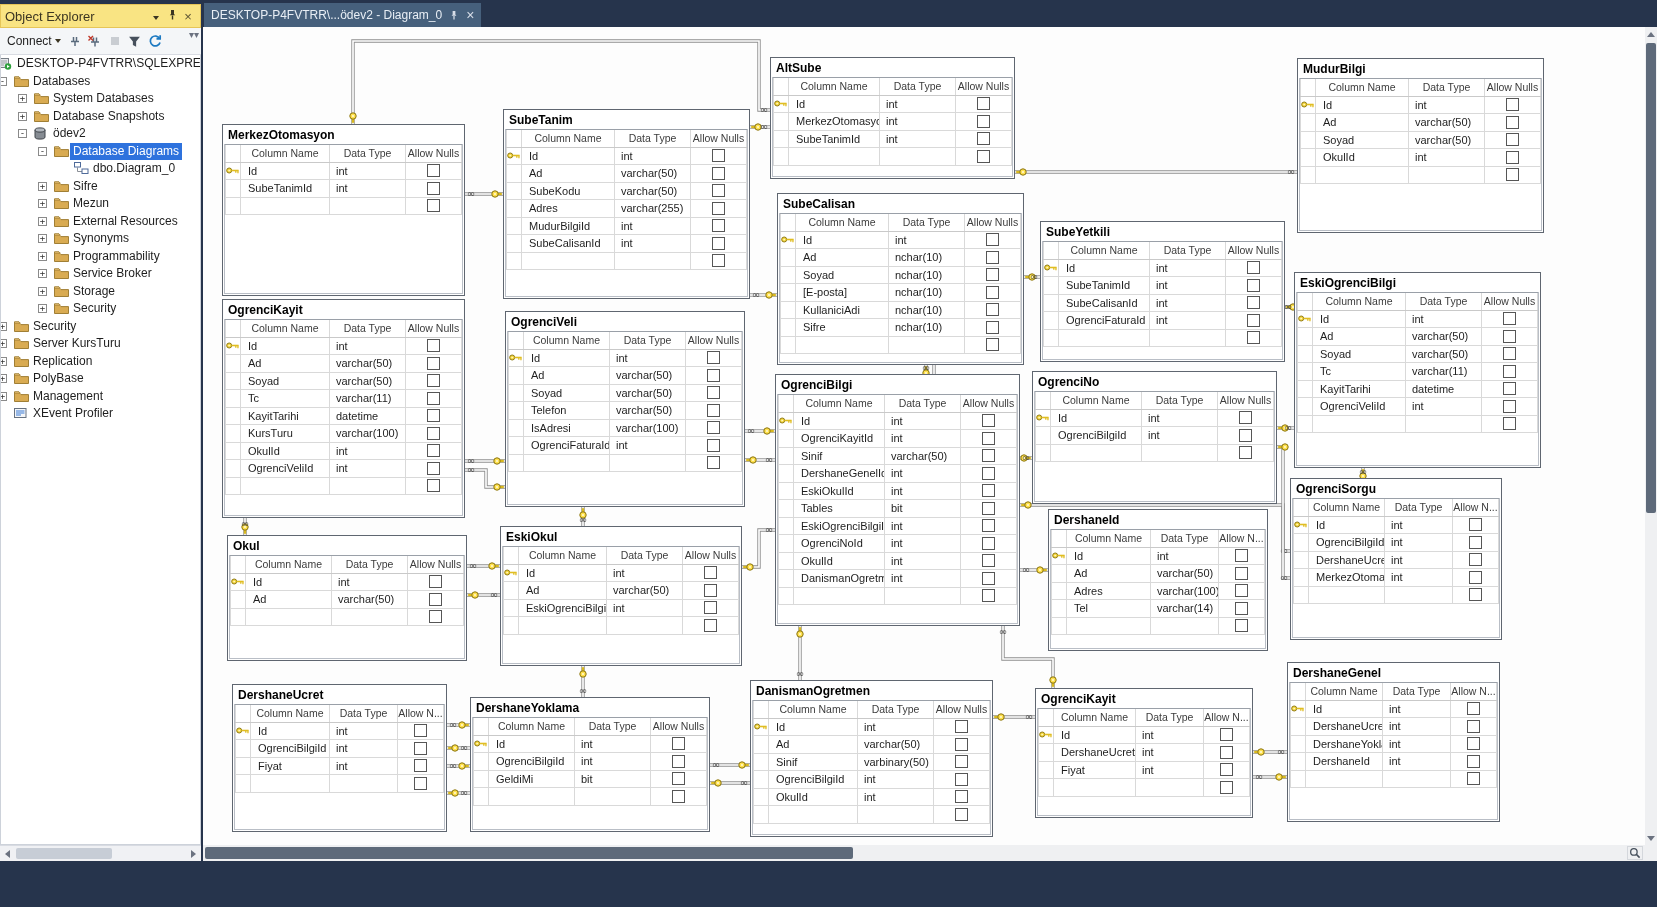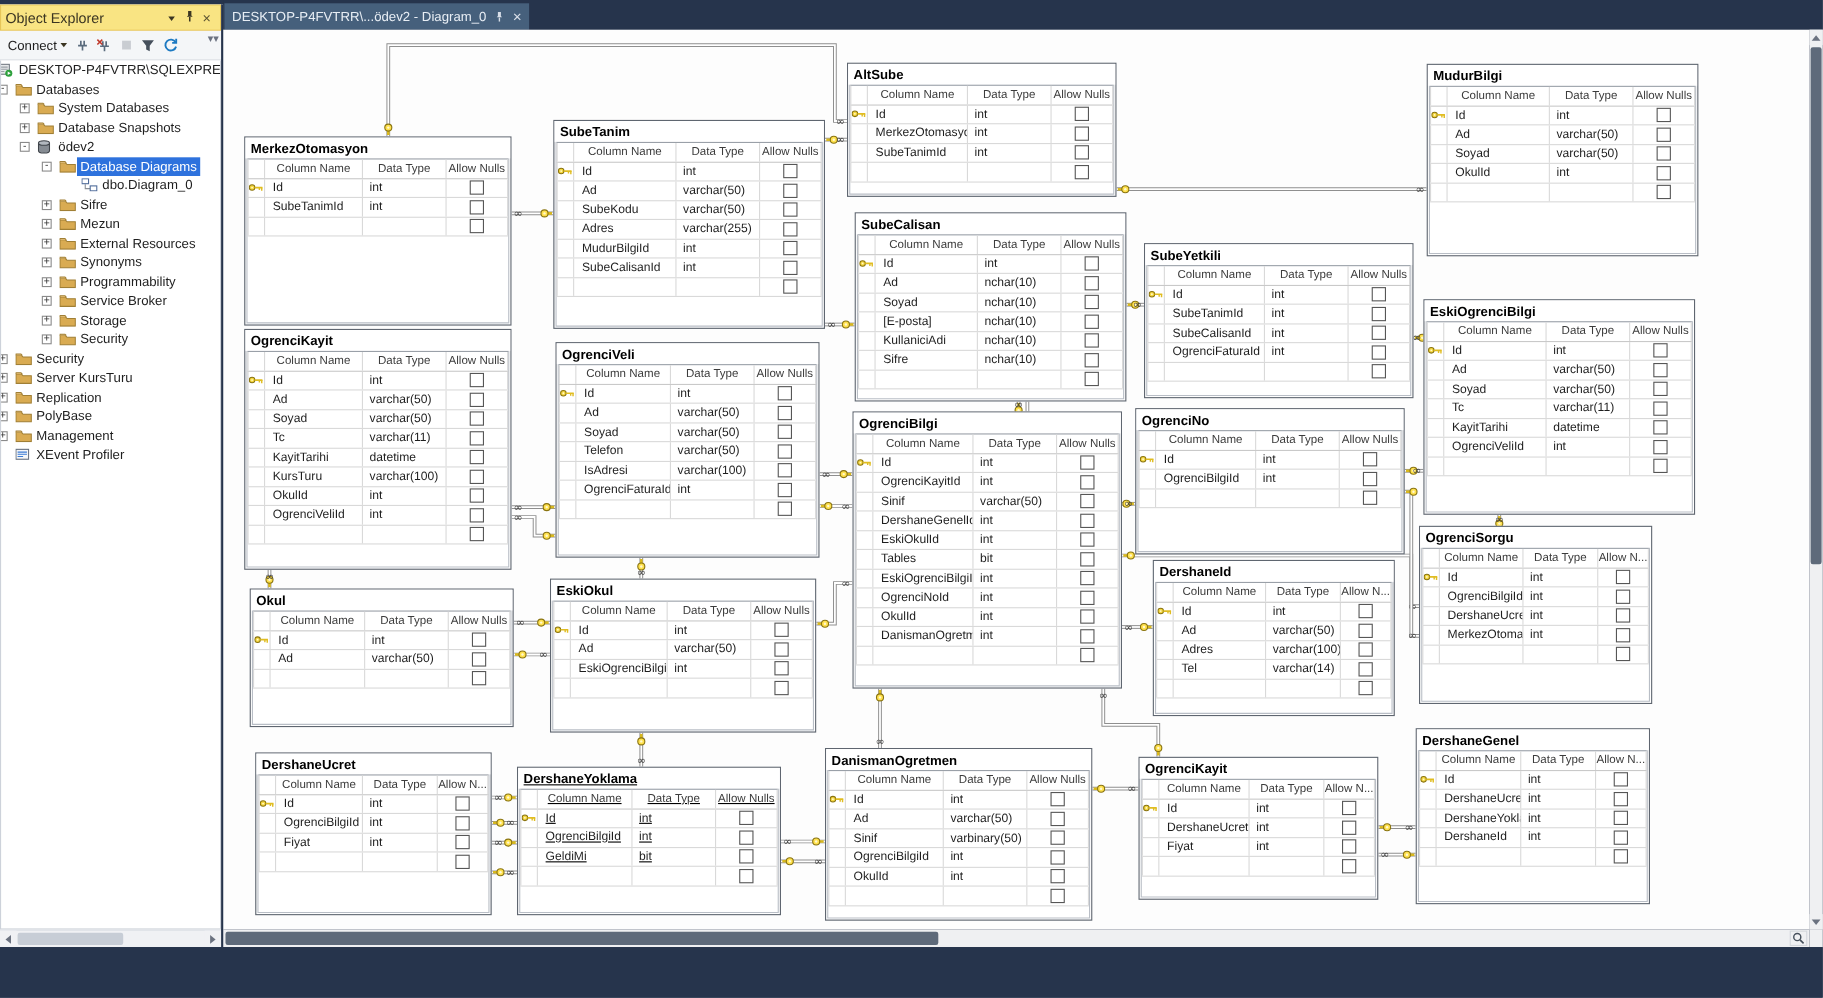--- a/index.html
+++ b/index.html
@@ -1057,21 +1057,21 @@
           <div class="grid-row">
             <div class="gc keyc"></div>
             <div class="gc namec"></div>
             <div class="gc typec" style="flex:0 0 76px"></div>
             <div class="gc allowc" style="flex:0 0 56px">
               <span class="cb"></span>
             </div>
           </div>
         </div>
       </div>
-      <div class="tbl" style="left: 267px; top: 670px; width: 240px; height: 135px; text-decoration: underline;">
+      <div class="tbl" style="left: 267px; top: 670px; width: 240px; height: 135px;">
         <div class="tbl-title">DershaneYoklama</div>
         <div class="tbl-grid">
           <div class="grid-row hdr">
             <div class="gc keyc"></div>
             <div class="gc namec">Column Name</div>
             <div class="gc typec" style="flex:0 0 76px">Data Type</div>
             <div class="gc allowc" style="flex:0 0 56px">Allow Nulls</div>
           </div>
           <div class="grid-row">
             <div class="gc keyc">

